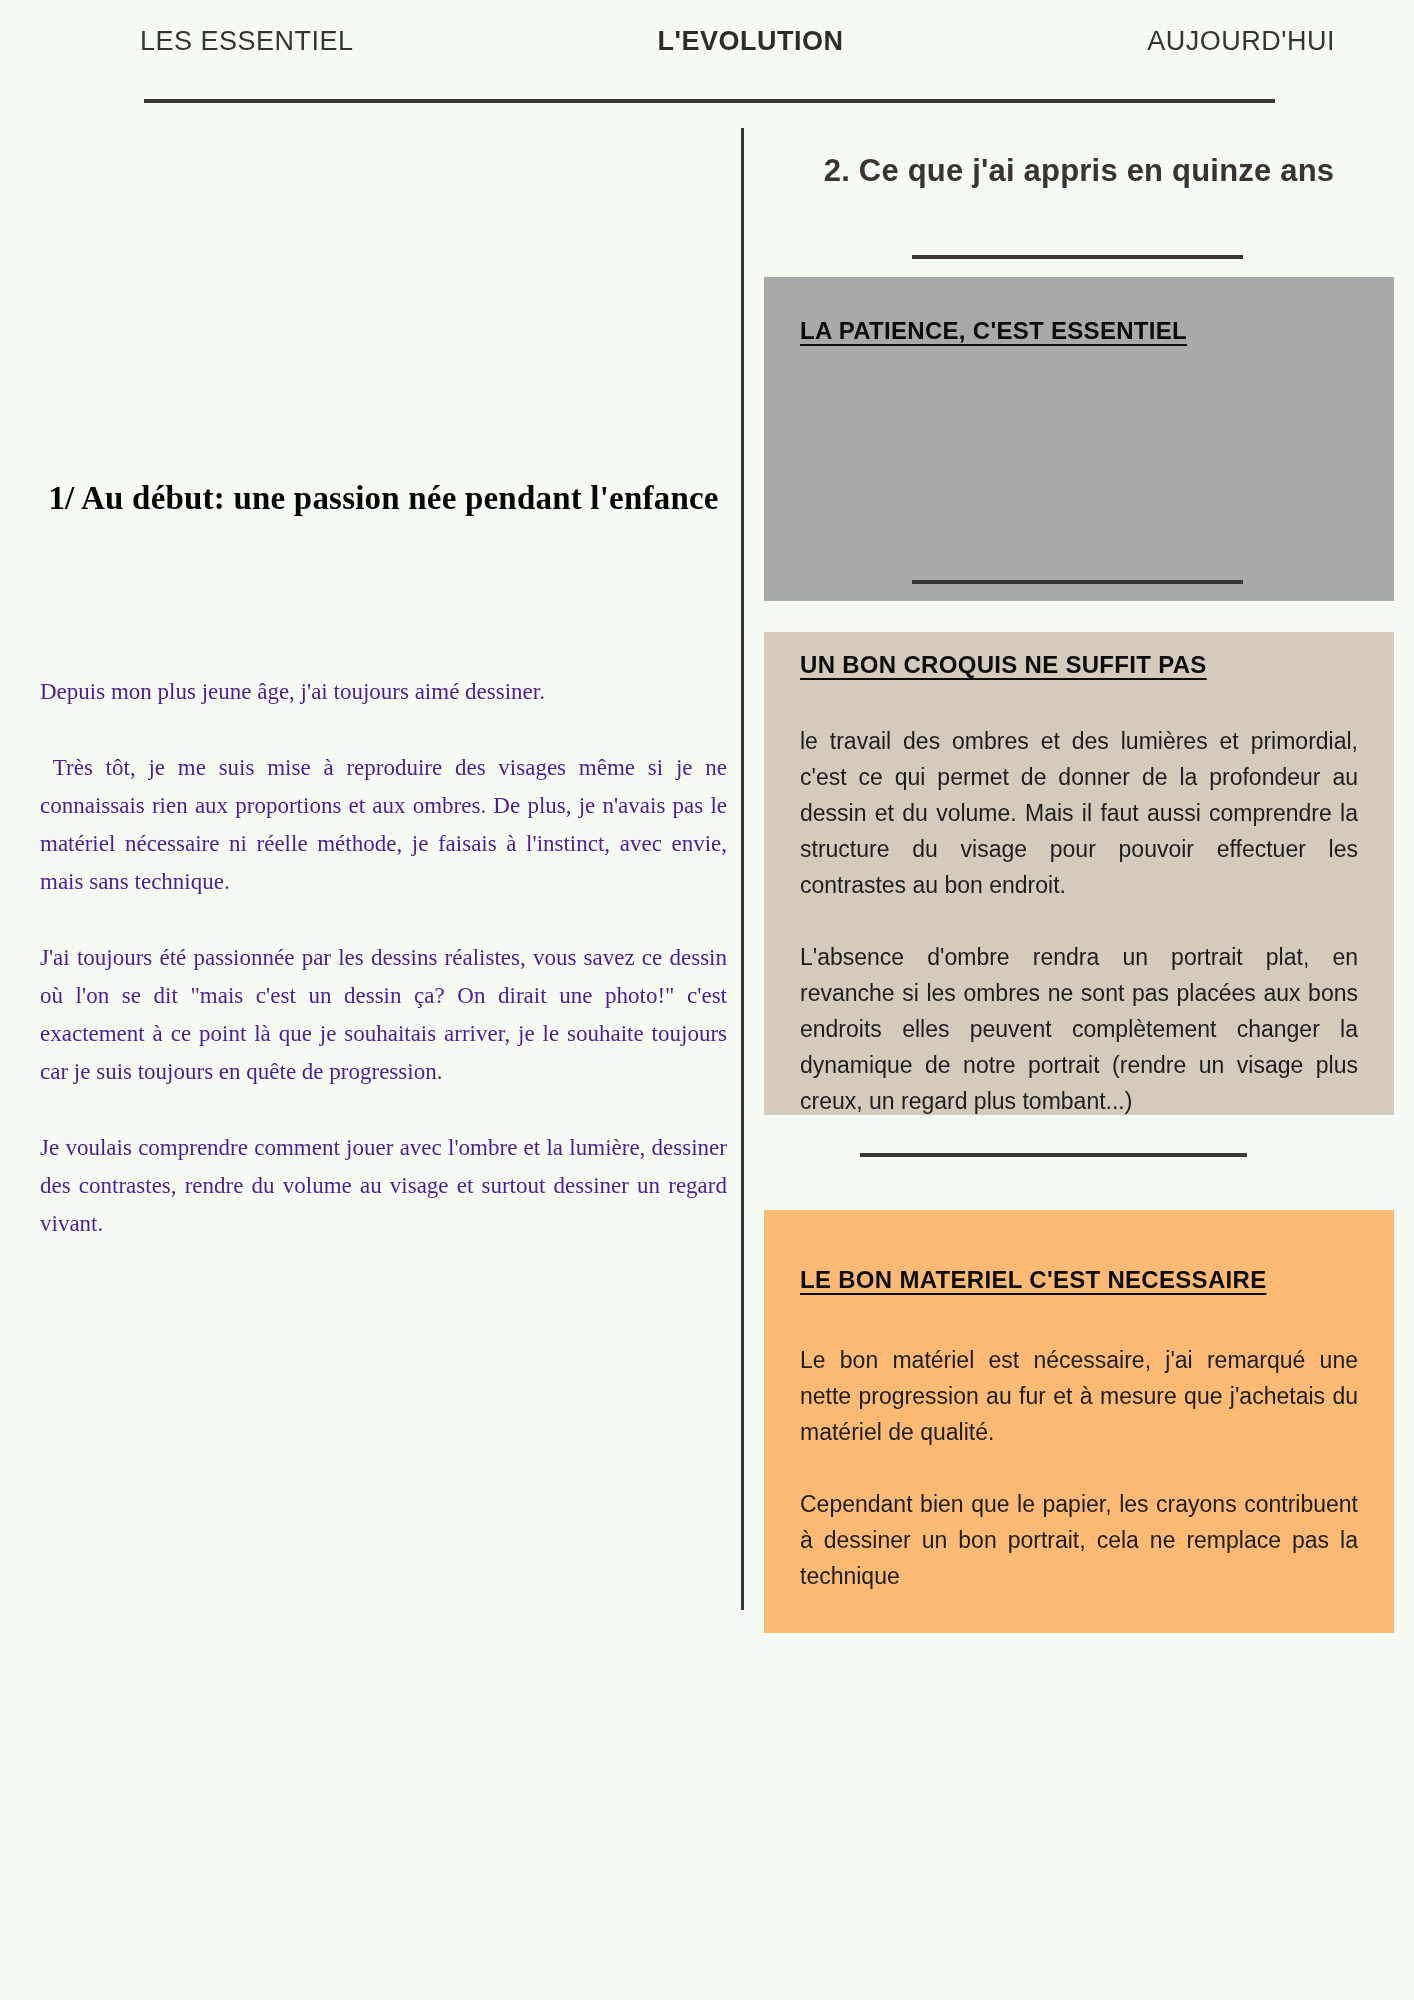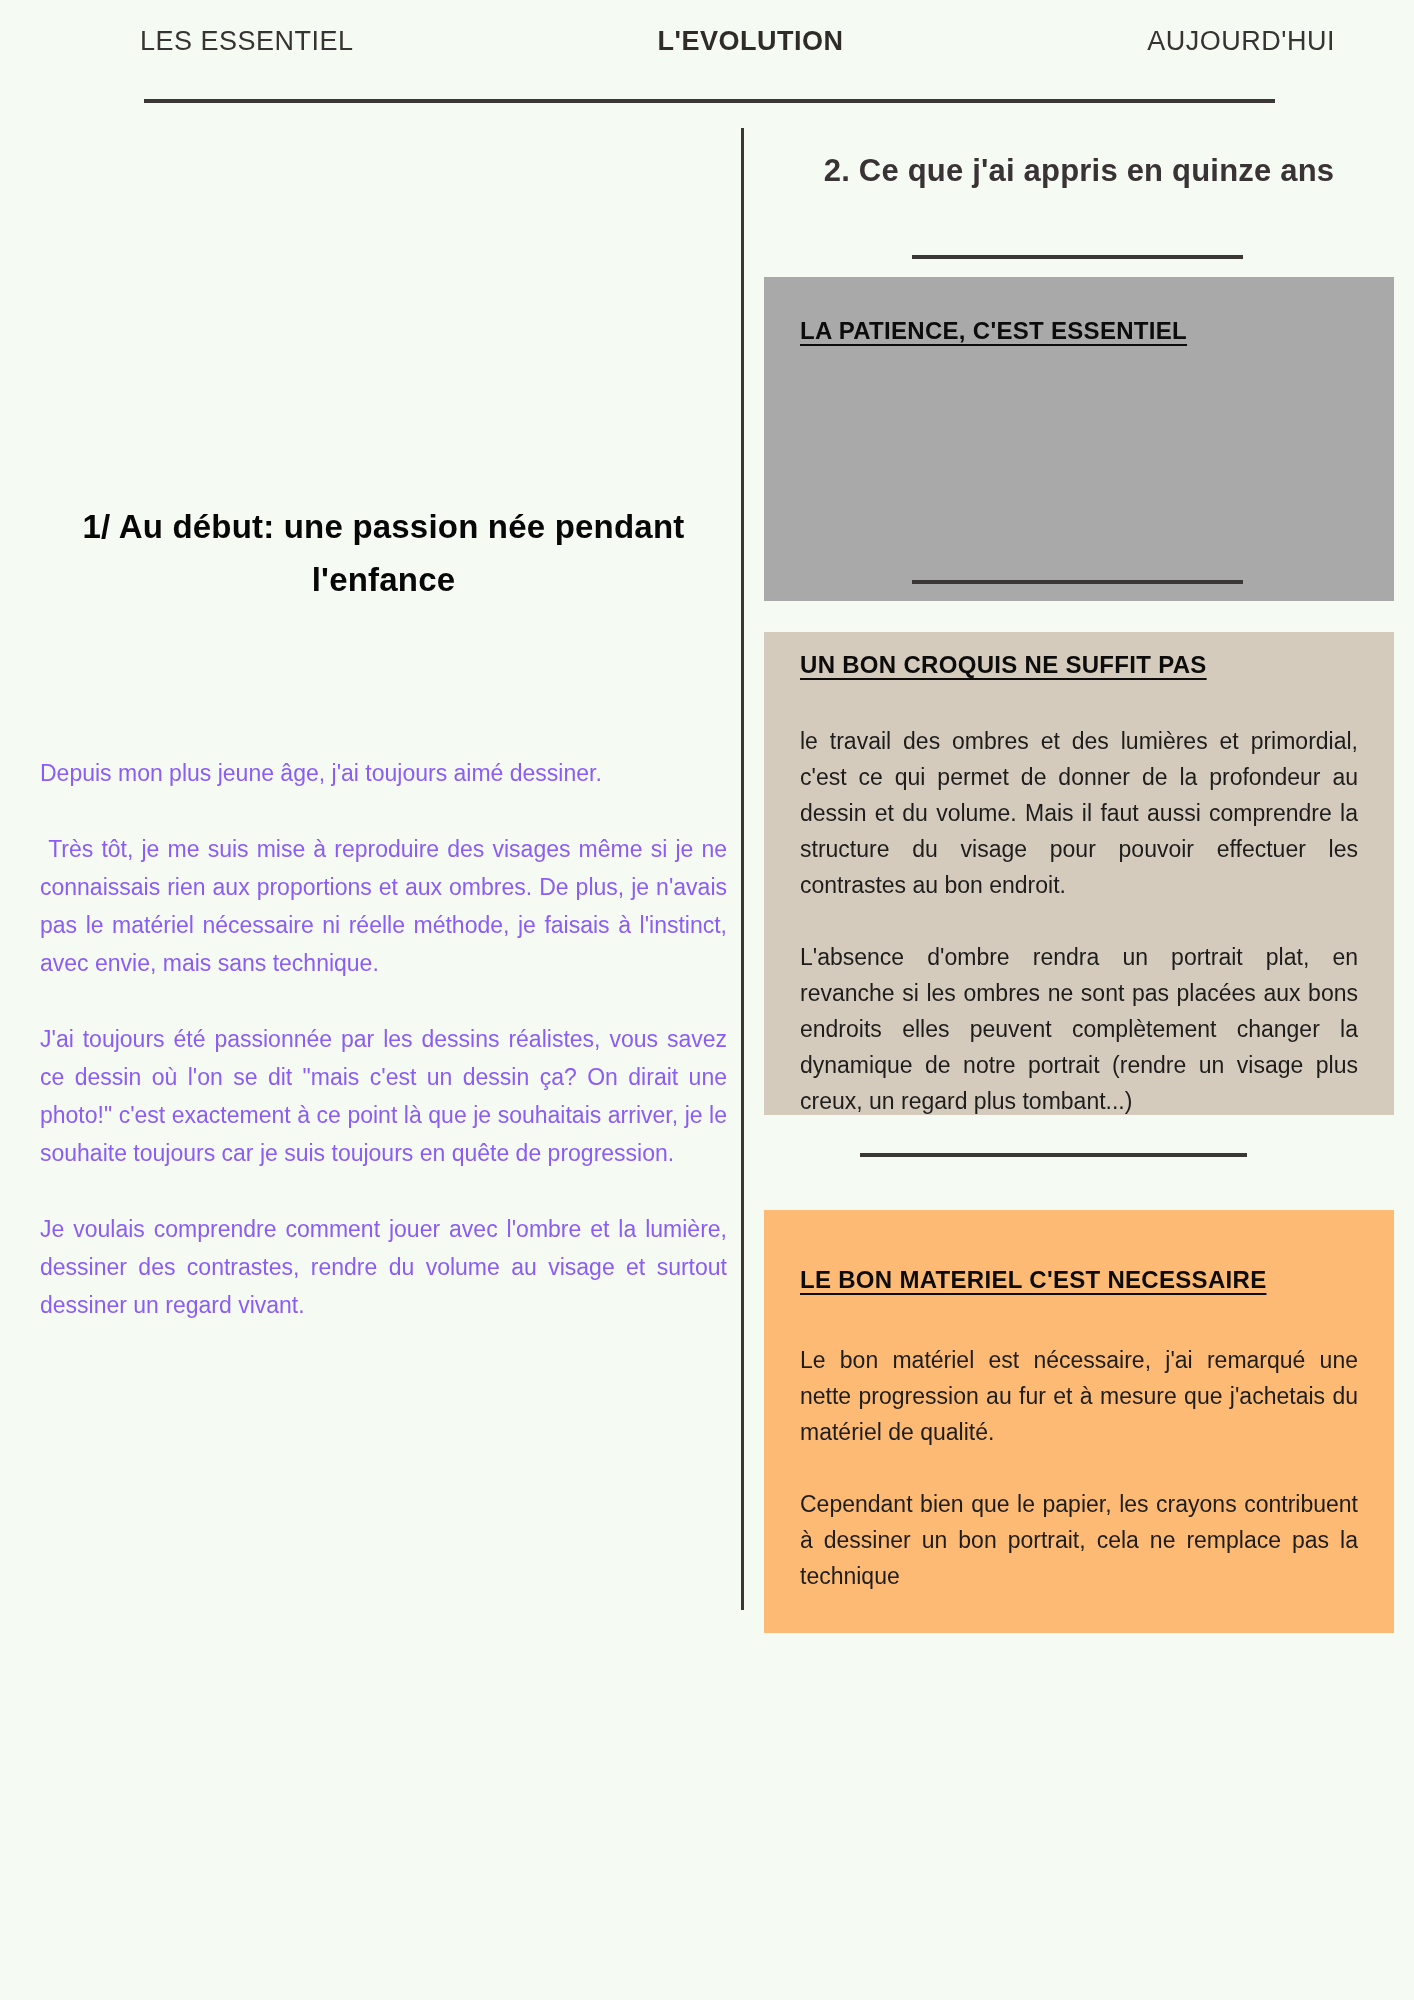--- a/index.html
+++ b/index.html
@@ -19,29 +19,29 @@
     text-decoration:none;font-weight:500;cursor:pointer;
   }
   .nav-item.active{font-weight:700;color:#2e2b29;}
   .rule{position:absolute;background:#3b3734;height:4px;}
   .header-rule{left:144px;top:99px;width:1131px;}
   .v-rule{position:absolute;left:741px;top:128px;width:3px;height:1482px;background:#3b3734;}
   .heading-rule{left:912px;top:255px;width:331px;}
   .rule-2{left:912px;top:580px;width:331px;}
   .rule-3{left:860px;top:1153px;width:387px;}
 
-  .left-col{position:absolute;left:40px;top:500px;width:687px;}
+  .left-col{position:absolute;left:40px;top:472px;width:687px;font-family:Liberation Serif, serif;}
   .left-col h1{
     margin:0;font-size:33px;line-height:53px;font-weight:700;
     text-align:center;color:#070707;letter-spacing:.2px;
   }
   .left-body{margin-top:148px;}
   .left-body p{
     margin:0 0 38px 0;font-size:23px;line-height:38px;
-    text-align:justify;color:#8b5cf6;
+    text-align:justify;color:#4c1d95;
   }
   .left-body p:last-child{margin-bottom:0;}
 
   .right-heading{
     position:absolute;left:764px;top:146px;width:630px;box-sizing:border-box;
     padding:0 35px;margin:0;font-size:31px;line-height:49px;font-weight:700;
     text-align:center;color:#3a3335;letter-spacing:.2px;
   }
   .card{
     position:absolute;left:764px;width:630px;box-sizing:border-box;

